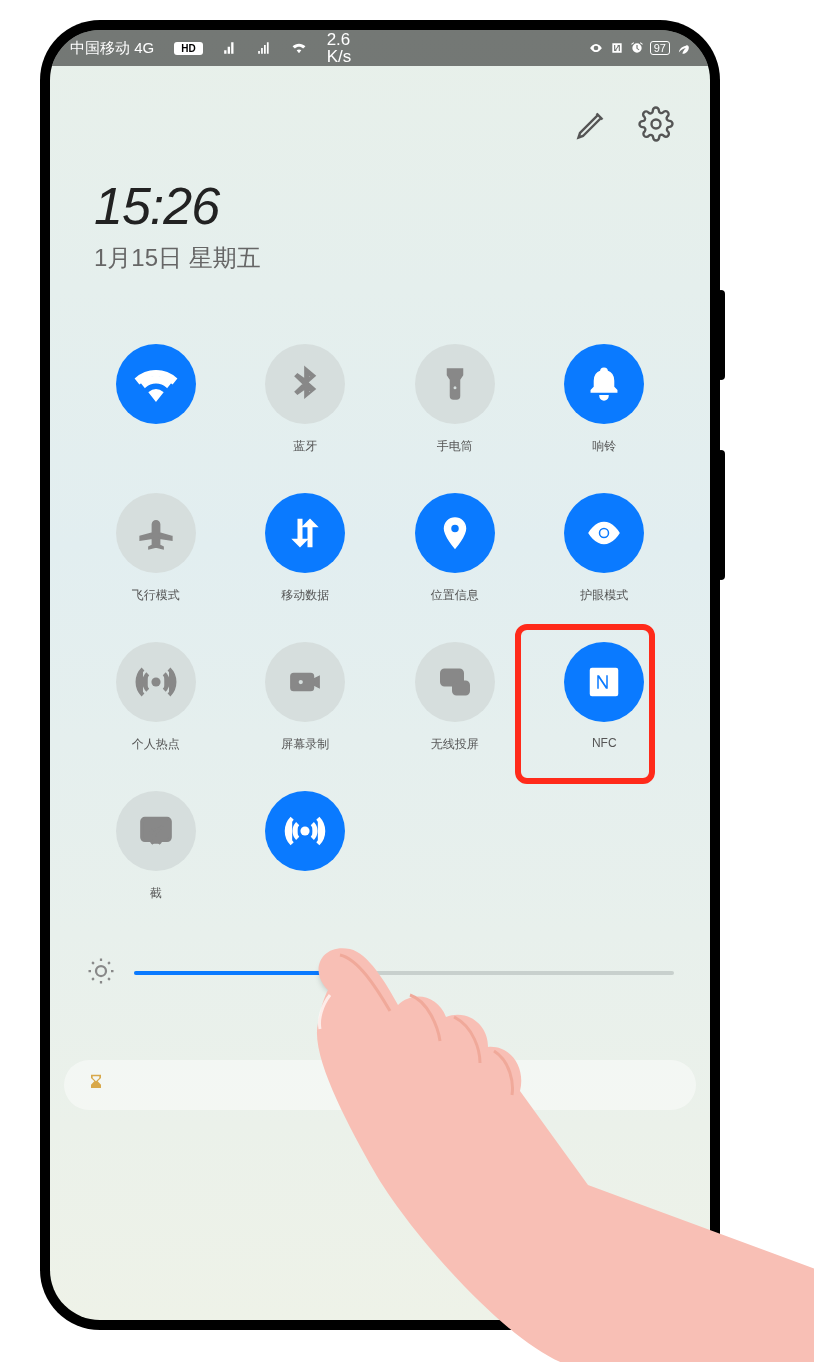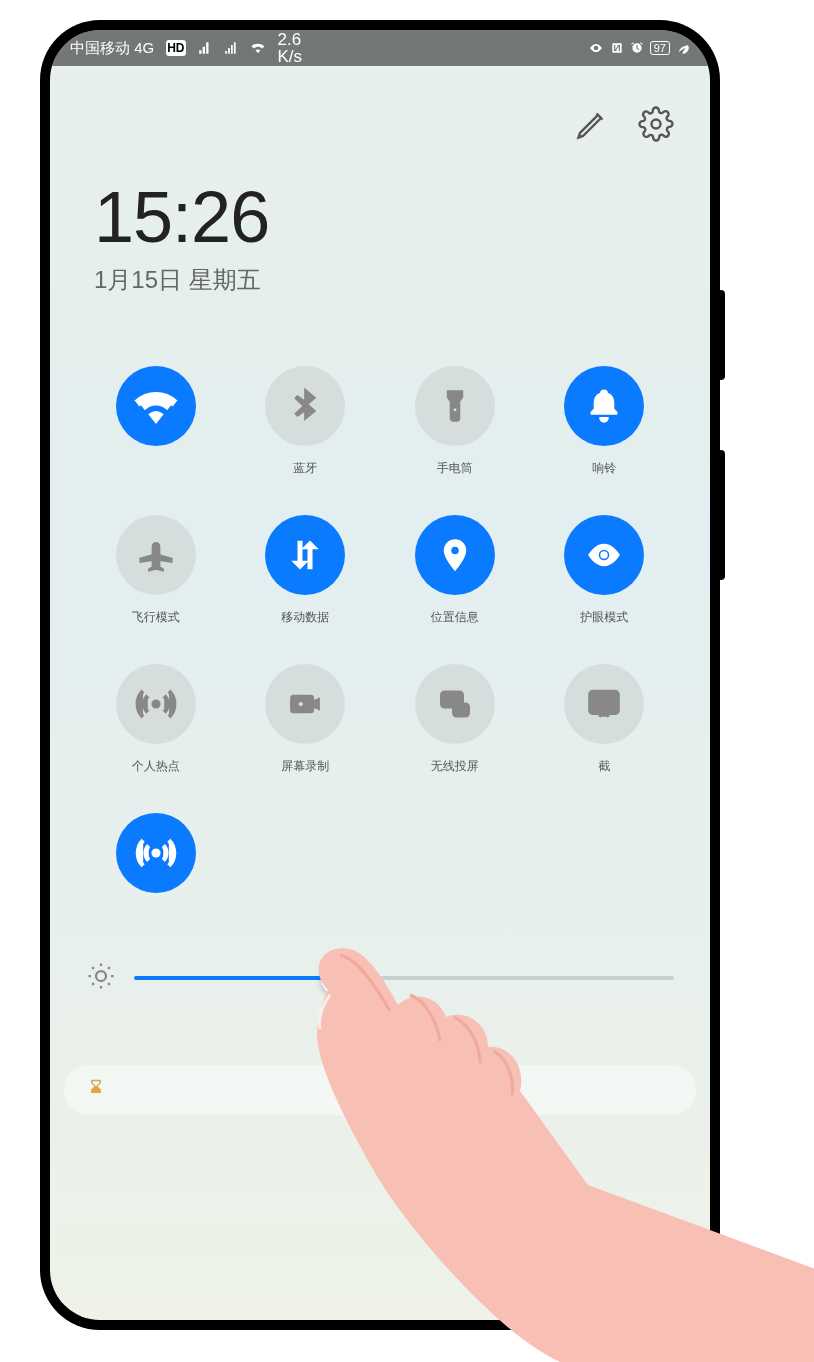--- a/index.html
+++ b/index.html
@@ -50,50 +50,51 @@
     .status-bar {
       height: 36px;
       background: rgba(0,0,0,0.5);
       display: flex;
       align-items: center;
       justify-content: space-between;
       padding: 0 20px;
       color: #fff;
       font-size: 15px;
     }
-    .status-left { display: flex; align-items: center; gap: 12px; }
+    .status-left { display: flex; align-items: center; gap: 20px; }
     .status-right { display: flex; align-items: center; gap: 6px; }
     .status-bar svg { fill: #fff; }
     .hd-badge {
       background: #fff;
       color: #000;
-      font-size: 12px;
+      font-size: 10px;
       font-weight: bold;
-      padding: 1px 1px;
+      padding: 1px 7px;
       border-radius: 3px;
     }
     .speed-ind { font-size: 17px; line-height: 1; }
     .batt-badge {
       border: 1px solid #fff;
       font-size: 11px;
       padding: 0px 3px;
       border-radius: 3px;
     }
     .top-actions {
       display: flex;
       justify-content: flex-end;
       gap: 28px;
       padding: 40px 36px 0 0;
     }
     .time-block { padding: 30px 0 0 44px; }
     .time {
-      font-size: 72px;
+      font-size: 52px;
       font-weight: 300;
       color: #222;
       letter-spacing: -1px;
+      font-style: italic;
     }
     .date {
       font-size: 24px;
       color: #666;
       margin-top: 6px;
     }
     .tiles-grid {
       display: grid;
       grid-template-columns: repeat(4, 1fr);
       gap: 38px 10px;
@@ -341,20 +342,29 @@
         <div class="tile">
           <div class="tile-circle off">
             <svg width="44" height="36" viewBox="0 0 24 24" fill="none" stroke-width="2" style="color: rgb(136, 136, 136);">
               <rect x="3" y="4" width="14" height="10" rx="2"></rect>
               <rect x="11" y="12" width="10" height="8" rx="2"></rect>
             </svg>
           </div>
           <div class="tile-label">无线投屏</div>
         </div>
         <div class="tile">
+          <div class="tile-circle on">
+            <svg width="36" height="40" viewBox="0 0 24 24" style="color: rgb(255, 255, 255);">
+              <path d="M4 3h16a1 1 0 011 1v16a1 1 0 01-1 1H4a1 1 0 01-1-1V4a1 1 0 011-1zm3 4v10h2V11l4 6h2V7h-2v6l-4-6H7z"></path>
+            </svg>
+          </div>
+          <div class="tile-label">NFC</div>
+          <div class="highlight-box"></div>
+        </div>
+        <div class="tile">
           <div class="tile-circle off">
             <svg width="42" height="38" viewBox="0 0 24 24" fill="none" stroke-width="2" style="color: rgb(136, 136, 136);">
               <rect x="3" y="4" width="18" height="14" rx="2"></rect>
               <path d="M8 11l3 3 5-5M9 20l3-3 3 3"></path>
             </svg>
           </div>
           <div class="tile-label">截</div>
         </div>
         <div class="tile">
           <div class="tile-circle on">

